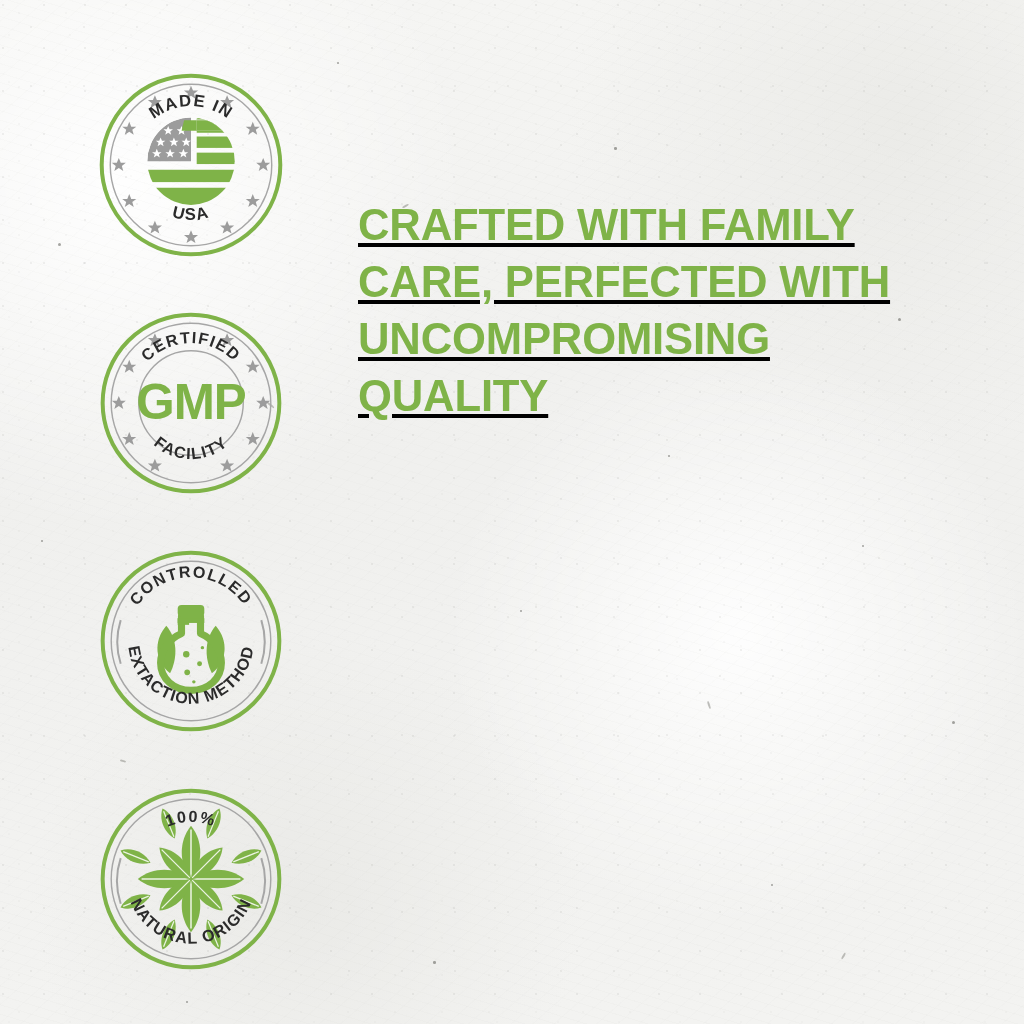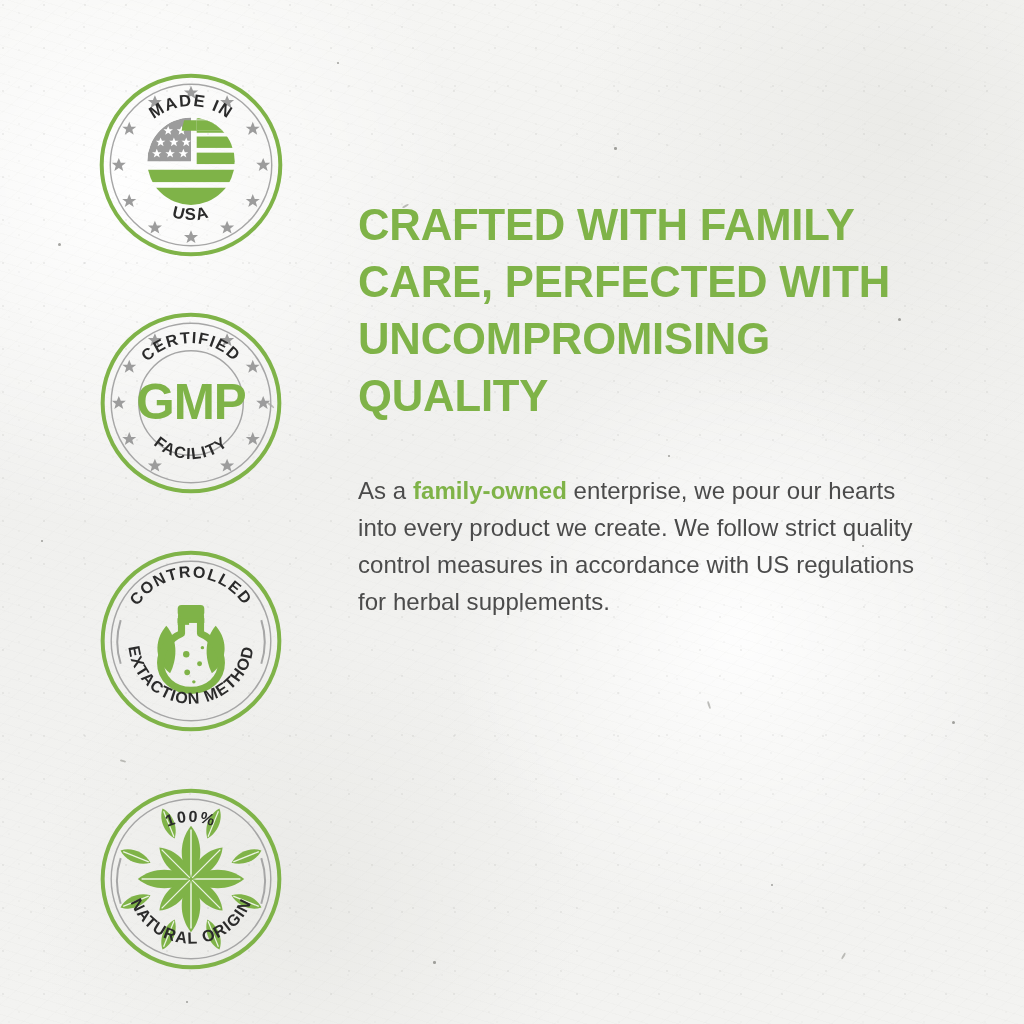--- a/index.html
+++ b/index.html
@@ -80,20 +80,21 @@
     margin-bottom: 48px;
   }
   .badge svg { display: block; width: 190px; height: 190px; }
 
   
   #content {
     position: absolute;
     left: 358px;
     top: 196px;
     width: 566px;
+    text-decoration: underline;
   }
   #headline {
     color: #7fb348;
     font-family: "Liberation Sans", sans-serif;
     font-weight: bold;
     font-size: 45px;
     line-height: 57px;
     letter-spacing: -0.2px;
     margin: 0 0 48px 0;
     transform: scaleX(0.97);
@@ -342,17 +343,16 @@
 
   </div>
 
   <div id="content">
 
     <h1 id="headline">CRAFTED WITH FAMILY
 CARE, PERFECTED WITH
 UNCOMPROMISING
 QUALITY</h1>
 
-    <p class="para" id="para-2"><span>As a </span><span class="hl">family-owned</span><span> enterprise, we pour our hearts into every product we create. We follow strict quality control measures in accordance with US regulations for herbal supplements.</span></p>
 
   </div>
 
 </div>
 
 </body></html>

